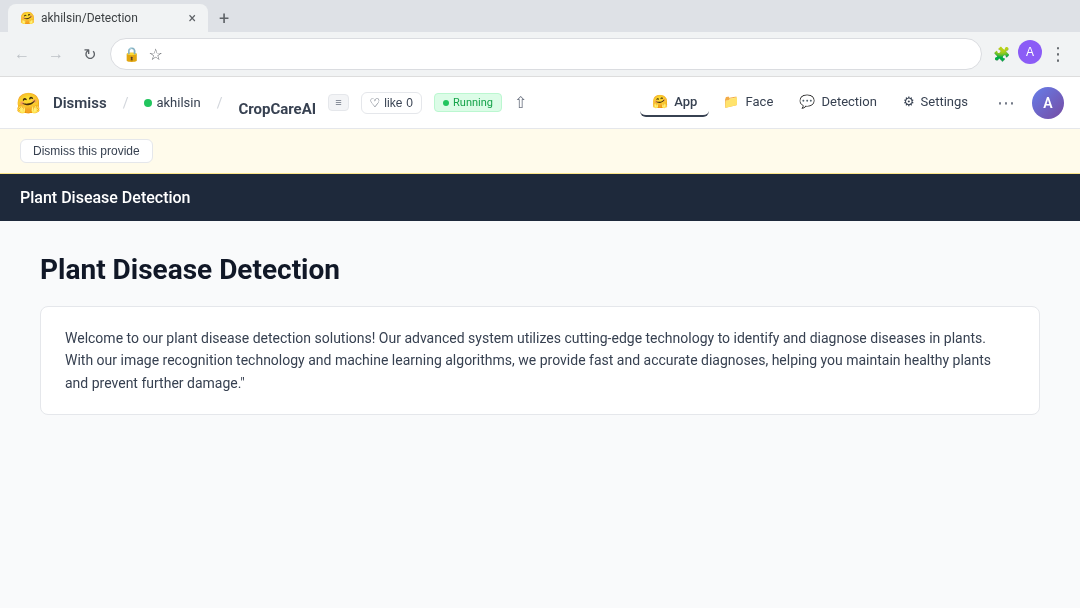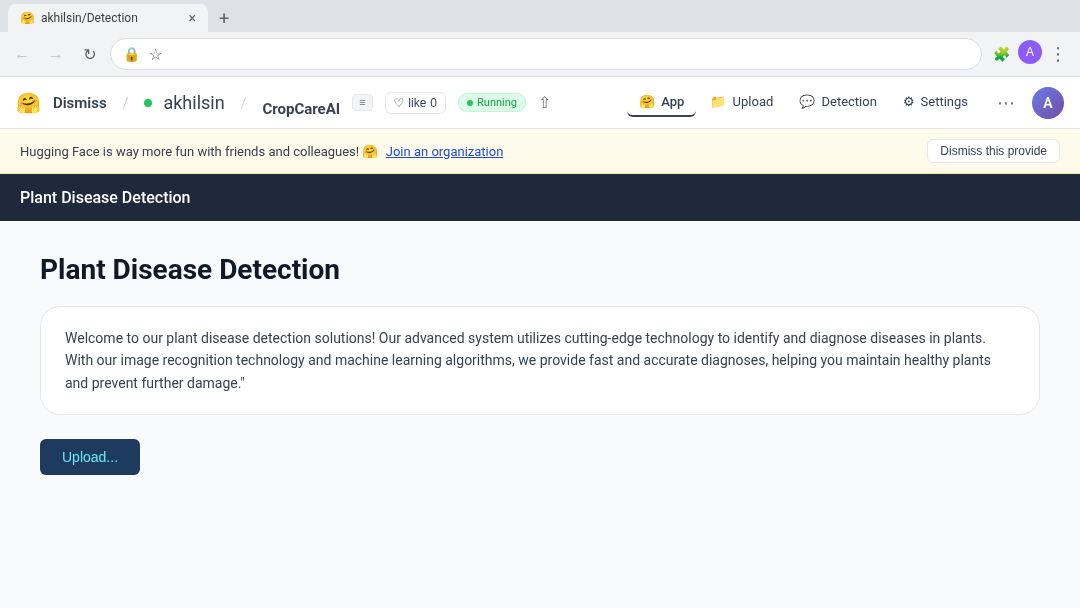--- a/index.html
+++ b/index.html
@@ -18,47 +18,47 @@
     .address-bar .url-text { flex: 1; color: #202124; }
     .toolbar-actions { display: flex; gap: 2px; }
     .toolbar-action-btn { width: 28px; height: 28px; border-radius: 50%; border: none; background: transparent; cursor: pointer; display: flex; align-items: center; justify-content: center; color: #5f6368; font-size: 14px; }
 
     
     .hf-nav { background: #fff; border-bottom: 1px solid #e5e7eb; height: 52px; display: flex; align-items: center; padding: 0 16px; gap: 12px; }
     .hf-logo { display: flex; align-items: center; gap: 6px; font-weight: 700; font-size: 15px; color: #374151; }
     .hf-logo-icon { font-size: 20px; }
     .hf-spaces-label { font-weight: 600; font-size: 15px; color: #374151; }
     .nav-divider { color: #d1d5db; margin: 0 4px; }
-    .hf-user { display: flex; align-items: center; gap: 11px; color: #374151; font-size: 18px; }
+    .hf-user { display: flex; align-items: center; gap: 4px; color: #374151; font-size: 13px; }
     .hf-user-dot { width: 8px; height: 8px; background: #22c55e; border-radius: 50%; }
     .hf-repo-name { font-weight: 700; font-size: 15px; color: #374151; margin-top: 12px; }
     .hf-repo-badge { background: #f3f4f6; border: 1px solid #e5e7eb; border-radius: 4px; padding: 1px 6px; font-size: 11px; color: #6b7280; }
     .hf-like-btn { display: flex; align-items: center; gap: 4px; border: 1px solid #e5e7eb; border-radius: 6px; padding: 3px 8px; font-size: 12px; color: #374151; cursor: pointer; background: #fff; }
-    .hf-running-badge { background: #dcfce7; border: 1px solid #bbf7d0; border-radius: 9px; padding: 2px 8px; font-size: 11px; color: #16a34a; display: flex; align-items: center; gap: 4px; }
+    .hf-running-badge { background: #dcfce7; border: 1px solid #bbf7d0; border-radius: 4px; padding: 2px 8px; font-size: 11px; color: #16a34a; display: flex; align-items: center; gap: 4px; }
     .hf-running-dot { width: 6px; height: 6px; background: #22c55e; border-radius: 50%; }
     .hf-nav-spacer { flex: 1; }
     .hf-nav-tabs { display: flex; align-items: center; gap: 2px; }
     .hf-nav-tab { display: flex; align-items: center; gap: 6px; padding: 6px 12px; border-radius: 6px; font-size: 13px; color: #374151; cursor: pointer; text-decoration: none; border-bottom: 2px solid transparent; }
     .hf-nav-tab.active { border-bottom: 2px solid #374151; font-weight: 500; }
     .hf-nav-more { width: 28px; height: 28px; display: flex; align-items: center; justify-content: center; border-radius: 6px; cursor: pointer; color: #6b7280; font-size: 18px; }
     .hf-avatar { width: 32px; height: 32px; border-radius: 50%; background: linear-gradient(135deg, #667eea 0%, #764ba2 100%); display: flex; align-items: center; justify-content: center; font-size: 14px; font-weight: 600; color: #fff; }
 
     
     .hf-banner { background: #fffbeb; border-bottom: 1px solid #fde68a; padding: 10px 20px; display: flex; align-items: center; font-size: 13px; color: #374151; }
     .hf-banner-text { flex: 1; }
     .hf-banner-link { color: #1d4ed8; text-decoration: underline; cursor: pointer; margin-left: 4px; }
     .hf-banner-dismiss { background: #fff; border: 1px solid #e5e7eb; border-radius: 6px; padding: 4px 12px; font-size: 12px; color: #374151; cursor: pointer; white-space: nowrap; }
 
     
     .app-header { background: #1e293b; padding: 14px 20px; color: #fff; font-size: 16px; font-weight: 500; }
 
     
     .main-content { padding: 32px 40px; background: #f9fafb; min-height: 400px; }
     .app-title { font-size: 28px; font-weight: 700; color: #111827; margin-bottom: 20px; }
-    .description-box { background: #fff; border: 1px solid #e5e7eb; border-radius: 20px; padding: 20px 24px; margin-bottom: 24px; font-size: 14px; color: #374151; line-height: 1.6; }
+    .description-box { background: #fff; border: 1px solid #e5e7eb; border-radius: 8px; padding: 20px 24px; margin-bottom: 24px; font-size: 14px; color: #374151; line-height: 1.6; }
     .upload-btn { background: #1e3a5f; color: #67e8f9; border: none; border-radius: 6px; padding: 10px 22px; font-size: 14px; cursor: pointer; font-weight: 500; }
   </style>
 </head>
 <body>
 
 <div class="browser-chrome">
 
   <div class="browser-tabs">
     <div class="browser-tab">
       <span>🤗</span>
@@ -108,46 +108,41 @@
   </div>
   <span style="cursor:pointer;color:#6b7280;font-size:16px;">⇧</span>
   <div class="hf-nav-spacer"></div>
   <div class="hf-nav-tabs">
     <a class="hf-nav-tab active">
       <span>🤗</span>
       <span>App</span>
     </a>
     <a class="hf-nav-tab">
       <span>📁</span>
-      <span>Upload</span>
+      <span>Face</span>
     </a>
     <a class="hf-nav-tab">
       <span>💬</span>
       <span>Detection</span>
     </a>
     <a class="hf-nav-tab">
       <span>⚙</span>
       <span>Settings</span>
     </a>
   </div>
   <div class="hf-nav-more">⋯</div>
   <div class="hf-avatar">A</div>
 </div>
 
 <div class="hf-banner">
-  <div class="hf-banner-text">
-    <span>Hugging Face is way more fun with friends and colleagues! 🤗</span>
-    <a class="hf-banner-link">Join an organization</a>
-  </div>
   <button class="hf-banner-dismiss">Dismiss this provide</button>
 </div>
 
 <div class="app-header">
   <span>Plant Disease Detection</span>
 </div>
 
 <div class="main-content">
   <h1 class="app-title">Plant Disease Detection</h1>
   <div class="description-box">
     <p>Welcome to our plant disease detection solutions! Our advanced system utilizes cutting-edge technology to identify and diagnose diseases in plants. With our image recognition technology and machine learning algorithms, we provide fast and accurate diagnoses, helping you maintain healthy plants and prevent further damage."</p>
   </div>
-  <button class="upload-btn">Upload...</button>
 </div>
 
 </body></html>

